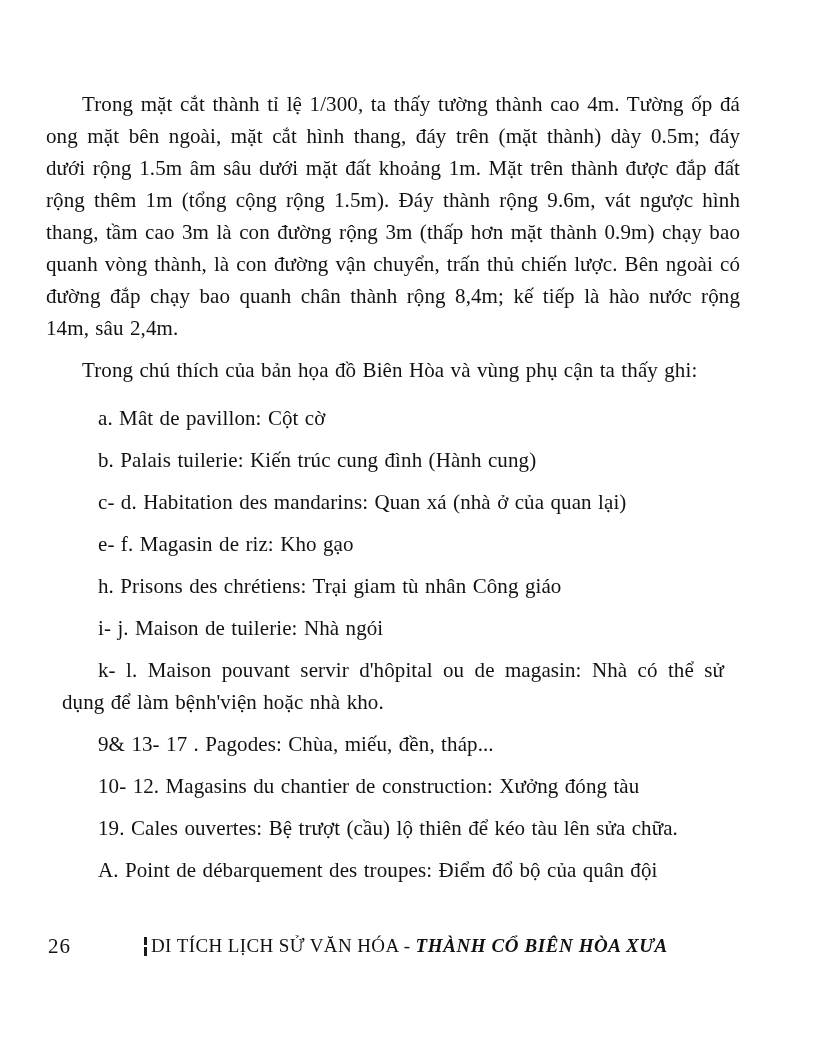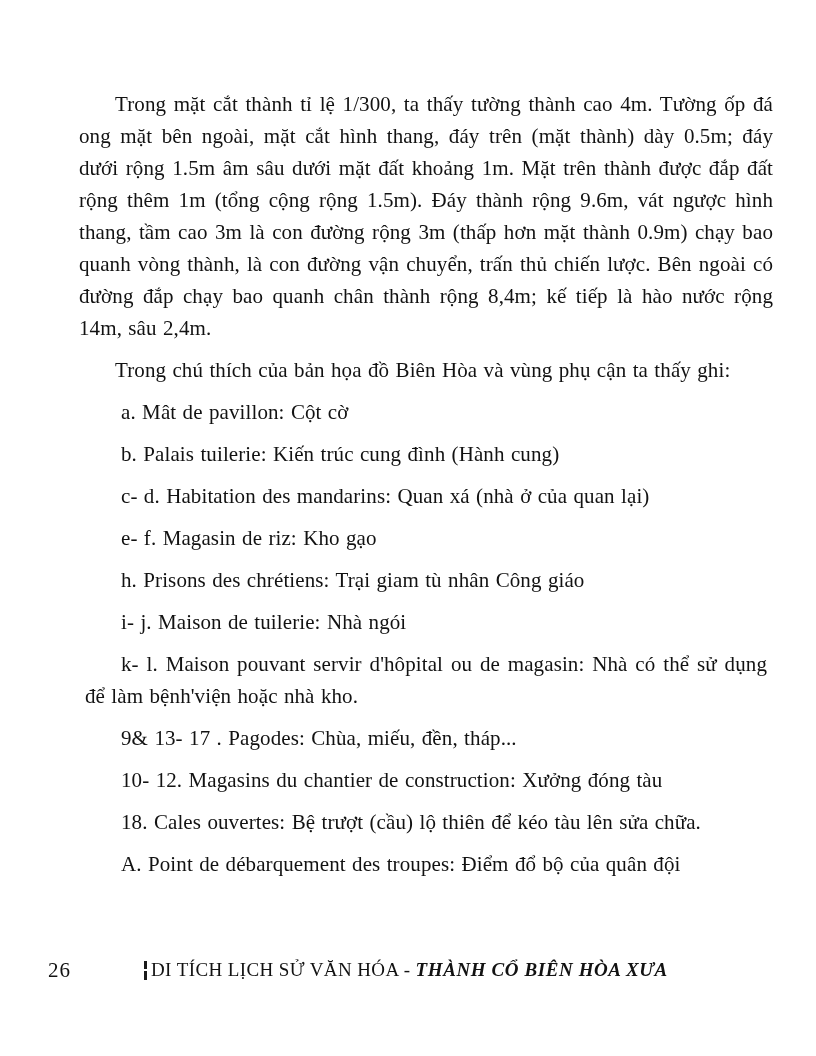--- a/index.html
+++ b/index.html
@@ -11,43 +11,42 @@
     position: relative;
     width: 816px;
     height: 1056px;
     background: #ffffff;
     overflow: hidden;
     font-family: "Liberation Serif", "DejaVu Serif", serif;
     color: #121212;
   }
   .content {
     position: absolute;
-    left: 79px;
+    left: 46px;
     top: 88px;
     width: 694px;
   }
   .par {
     margin: 0 0 10px 0;
     font-size: 21px;
     line-height: 32px;
     text-align: justify;
     text-indent: 36px;
     letter-spacing: 0.1px;
     word-spacing: 1px;
   }
-  .legend-list { margin: 6px; }
+  .legend-list { margin: 16px; }
   .footer {
     position: absolute;
     left: 48px;
     top: 931px;
     width: 720px;
     height: 30px;
     display: flex;
     align-items: center;
-    margin-top: 24px;
   }
   .pagenum {
     font-size: 21px;
     line-height: 30px;
     letter-spacing: 1px;
   }
   .footer-mark {
     display: inline-block;
     width: 3px;
     height: 19px;
@@ -78,21 +77,21 @@
 
     <p class="par">a. Mât de pavillon: Cột cờ</p>
         <p class="par">b. Palais tuilerie: Kiến trúc cung đình (Hành cung)</p>
         <p class="par">c- d. Habitation des mandarins: Quan xá (nhà ở của quan lại)</p>
         <p class="par">e- f. Magasin de riz: Kho gạo</p>
         <p class="par">h. Prisons des chrétiens: Trại giam tù nhân Công giáo</p>
         <p class="par">i- j. Maison de tuilerie: Nhà ngói</p>
         <p class="par">k- l. Maison pouvant servir d'hôpital ou de magasin: Nhà có thể sử dụng để làm bệnh'viện hoặc nhà kho.</p>
         <p class="par">9&amp; 13- 17 . Pagodes: Chùa, miếu, đền, tháp...</p>
         <p class="par">10- 12. Magasins du chantier de construction: Xưởng đóng tàu</p>
-        <p class="par">18. Cales ouvertes: Bệ trượt (cầu) lộ thiên để kéo tàu lên sửa chữa.</p>
+        <p class="par">19. Cales ouvertes: Bệ trượt (cầu) lộ thiên để kéo tàu lên sửa chữa.</p>
         <p class="par">A. Point de débarquement des troupes: Điểm đổ bộ của quân đội</p>
       </div>
   </div>
 
   <div class="footer">
     <span class="pagenum">26</span>
     <span class="footer-mark"></span>
     <span class="footer-title"><span>DI TÍCH LỊCH SỬ VĂN HÓA</span><span> - </span><b>THÀNH CỔ BIÊN HÒA XƯA</b></span>
   </div>
 </div>

